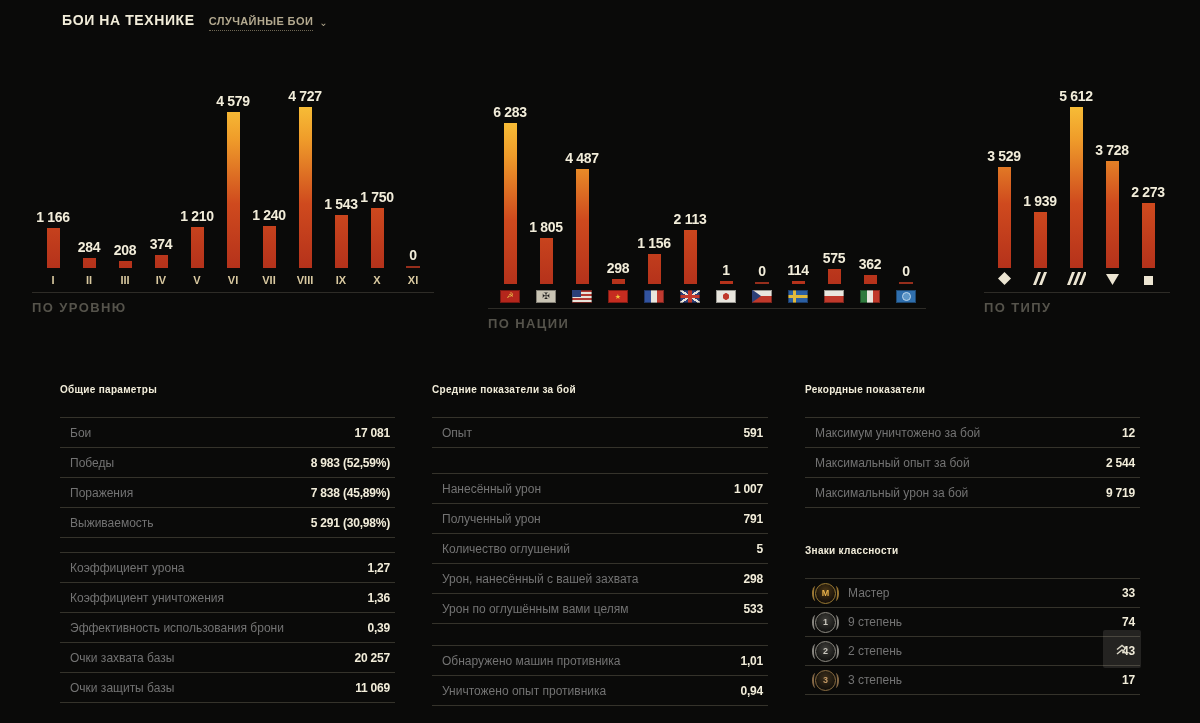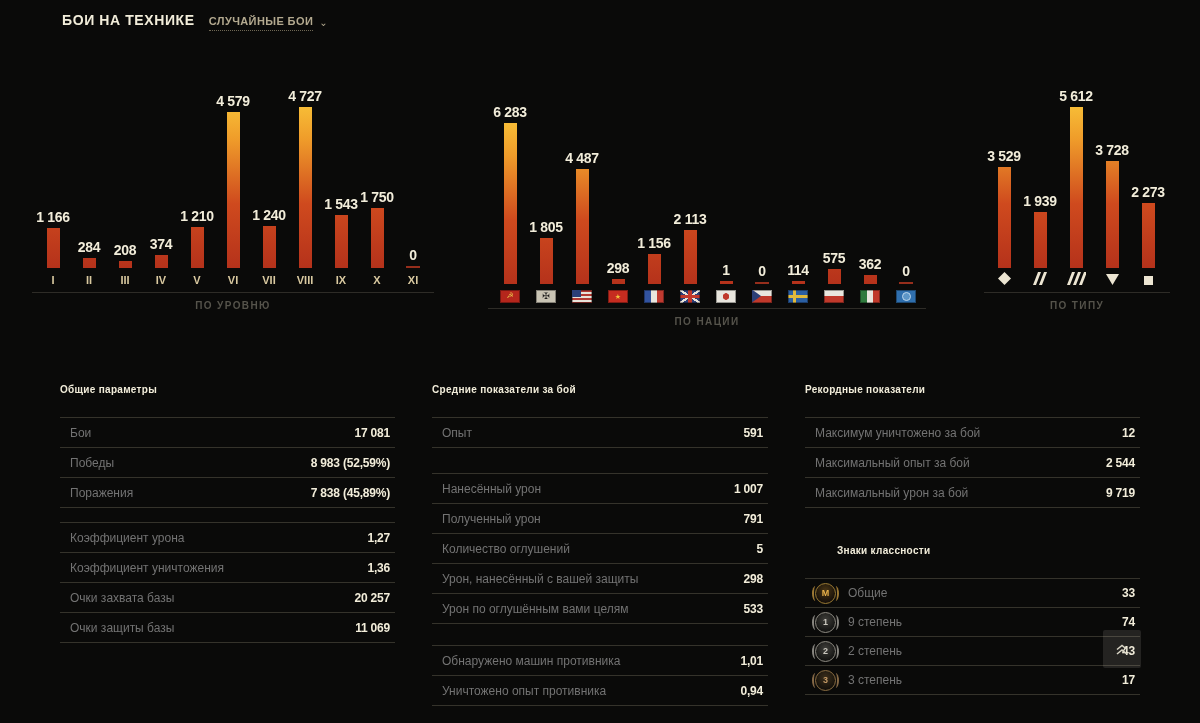--- a/index.html
+++ b/index.html
@@ -29,21 +29,21 @@
   .bar-label{font-size:14px;font-weight:bold;color:#f2edda;letter-spacing:-.3px;
     margin-bottom:3px;white-space:nowrap;}
   .bar{width:13px;
     background:linear-gradient(to top,#b5321b 0%,#cf4a1e 40%,#ef9c2a 80%,#f7bc36 100%);
     background-size:100% 161px;background-position:center bottom;background-repeat:no-repeat;}
   .bar-zero{width:14px;height:2px;background:#962e1c;}
   .axis-row{height:24px;display:flex;align-items:center;}
   .axis-cell{width:36px;display:flex;align-items:center;justify-content:center;}
   .roman{font-size:11px;font-weight:bold;color:#d9c9a0;}
   .chart-divider{border-top:1px solid #2e2c27;}
-  .chart-caption{margin-top:7px;text-align:center;font-size:10px;color:#55534b;
+  .chart-caption{margin-top:7px;text-align:left;font-size:13px;color:#55534b;
     letter-spacing:1.4px;font-weight:bold;}
   
   .flag{width:20px;height:13px;position:relative;display:flex;align-items:center;
     justify-content:center;line-height:1;box-shadow:inset 0 0 0 1px rgba(0,0,0,.35);}
   .flag span{font-size:8px;}
   .flag-ussr{background:#b5261c;}            .flag-ussr span{color:#e8c44a;}
   .flag-germany{background:#c9c4b4;}         .flag-germany span{color:#1b1b1b;font-size:9px;}
   .flag-usa{background:repeating-linear-gradient(180deg,#b23a33 0 2px,#e8e4da 2px 4px);}
   .flag-usa::before{content:'';position:absolute;left:0;top:0;width:9px;height:7px;background:#2b3f77;}
   .flag-china{background:#c62c20;}           .flag-china span{color:#f0c13a;font-size:7px;}
@@ -71,21 +71,21 @@
   .ttitle{font-size:10px;font-weight:bold;color:#f2edda;letter-spacing:.3px;
     height:17px;margin-bottom:16px;}
   .tgroup{border-top:1px solid #35332b;margin-bottom:14px;}
   .trow{display:flex;justify-content:space-between;align-items:center;height:29px;
     border-bottom:1px solid #35332b;padding:0 5px 0 10px;font-size:12px;}
   .tlabel{color:#737373;}
   .tvalue{color:#f2edda;font-weight:bold;letter-spacing:-.2px;}
   .t1 .tgroup.g0{margin-bottom:25px;}
   .t1 .tgroup.g1{margin-bottom:21px;}
   .t2 .tgroup.g0{margin-bottom:0;}
-  .mastery-title{margin-top:37px;margin-left:32px;}
+  .mastery-title{margin-top:37px;}
   .mrow-left{display:flex;align-items:center;gap:12px;}
   .mrow .trow{height:28px;}
   
   .badge{position:relative;width:19px;height:19px;border-radius:50%;display:flex;
     align-items:center;justify-content:center;font-size:9px;font-weight:bold;flex:0 0 auto;}
   .badge::before,.badge::after{content:'';position:absolute;top:2px;width:5px;height:15px;
     border:0 solid currentColor;opacity:.65;}
   .badge::before{left:-4px;border-left-width:2px;border-radius:50% 0 0 50%;}
   .badge::after{right:-4px;border-right-width:2px;border-radius:0 50% 50% 0;}
   .badge-M{color:#e8b04a;border:1px solid #9a7a33;
@@ -359,29 +359,37 @@
           <span class="tvalue">17 081</span>
         </div>
         <div class="trow">
           <span class="tlabel">Победы</span>
           <span class="tvalue">8 983 (52,59%)</span>
         </div>
         <div class="trow">
           <span class="tlabel">Поражения</span>
           <span class="tvalue">7 838 (45,89%)</span>
         </div>
+        <div class="trow">
+          <span class="tlabel">Выживаемость</span>
+          <span class="tvalue">5 291 (30,98%)</span>
+        </div>
       </div>
       <div class="tgroup g1">
         <div class="trow">
           <span class="tlabel">Коэффициент урона</span>
           <span class="tvalue">1,27</span>
         </div>
         <div class="trow">
           <span class="tlabel">Коэффициент уничтожения</span>
           <span class="tvalue">1,36</span>
+        </div>
+        <div class="trow">
+          <span class="tlabel">Эффективность использования брони</span>
+          <span class="tvalue">0,39</span>
         </div>
         <div class="trow">
           <span class="tlabel">Очки захвата базы</span>
           <span class="tvalue">20 257</span>
         </div>
         <div class="trow">
           <span class="tlabel">Очки защиты базы</span>
           <span class="tvalue">11 069</span>
         </div>
       </div>
@@ -403,21 +411,21 @@
         </div>
         <div class="trow">
           <span class="tlabel">Полученный урон</span>
           <span class="tvalue">791</span>
         </div>
         <div class="trow">
           <span class="tlabel">Количество оглушений</span>
           <span class="tvalue">5</span>
         </div>
         <div class="trow">
-          <span class="tlabel">Урон, нанесённый с вашей защиты</span>
+          <span class="tlabel">Урон, нанесённый с вашей захвата</span>
           <span class="tvalue">298</span>
         </div>
         <div class="trow">
           <span class="tlabel">Урон по оглушённым вами целям</span>
           <span class="tvalue">533</span>
         </div>
       </div>
       <div class="tgroup g2">
         <div class="trow">
           <span class="tlabel">Обнаружено машин противника</span>
@@ -447,21 +455,21 @@
           <span class="tvalue">9 719</span>
         </div>
       </div>
     </div>
   <div class="ttitle mastery-title">Знаки классности</div>
   <div class="mrow">
       <div class="tgroup">
         <div class="trow">
           <div class="mrow-left">
             <div class="badge badge-M">M</div>
-            <span class="tlabel">Общие</span>
+            <span class="tlabel">Мастер</span>
           </div>
           <span class="tvalue">33</span>
         </div>
         <div class="trow">
           <div class="mrow-left">
             <div class="badge badge-1">1</div>
             <span class="tlabel">9 степень</span>
           </div>
           <span class="tvalue">74</span>
         </div>

